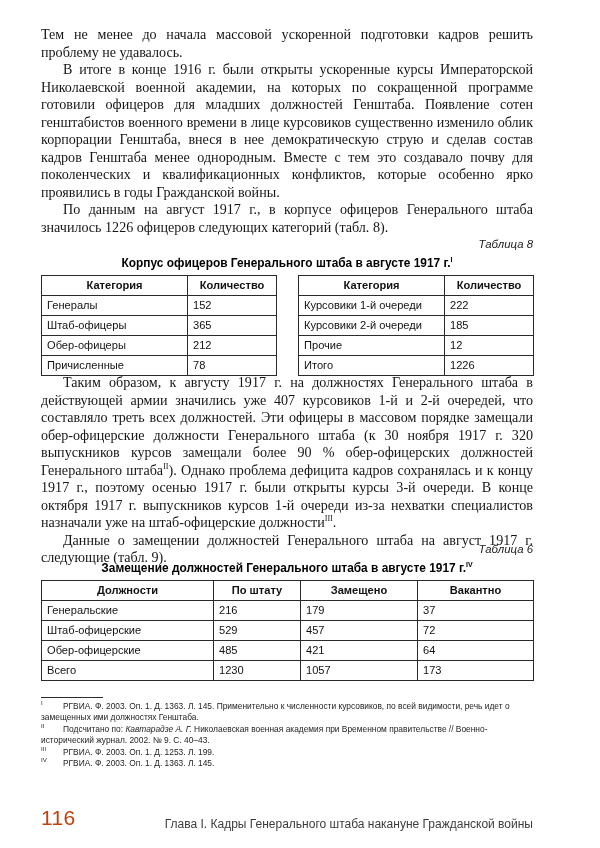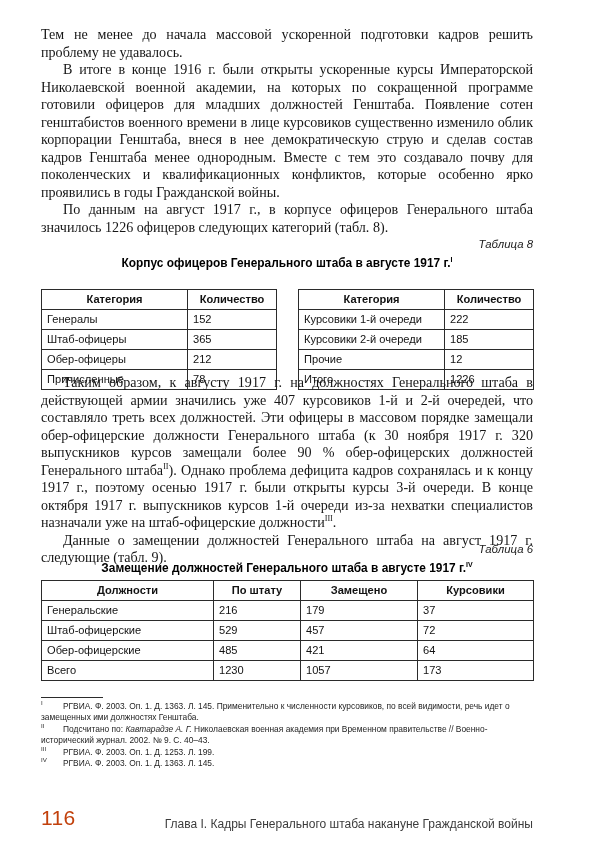--- a/index.html
+++ b/index.html
@@ -89,21 +89,21 @@
   }
   table.doc th {
     font-weight: bold;
     text-align: center;
   }
   table.doc td { text-align: left; }
 
   
   .split-wrap {
     position: relative;
-    margin-top: 19px;
+    margin-top: 5px;
     height: 88px;
   }
   .split-left  { position: absolute; left: 0px;   top: 0; }
   .split-right { position: absolute; left: 257px; top: 0; }
   .split-left table.doc, .split-right table.doc { width: 235px; }
 
   .t8-c1 { width: 146px; }
   .t8-c2 { width: 89px; }
 
   .t9-wrap { margin-top: 5px; }
@@ -266,21 +266,21 @@
             <col class="t9-c1">
             <col class="t9-c2">
             <col class="t9-c3">
             <col class="t9-c4">
           </colgroup>
         <thead>
           <tr>
             <th>Должности</th>
             <th>По штату</th>
             <th>Замещено</th>
-            <th>Курсовики</th>
+            <th>Вакантно</th>
           </tr>
         </thead>
         <tbody>
           <tr>
             <td>Генеральские</td>
             <td>216</td>
             <td>179</td>
             <td>37</td>
           </tr>
           <tr>

